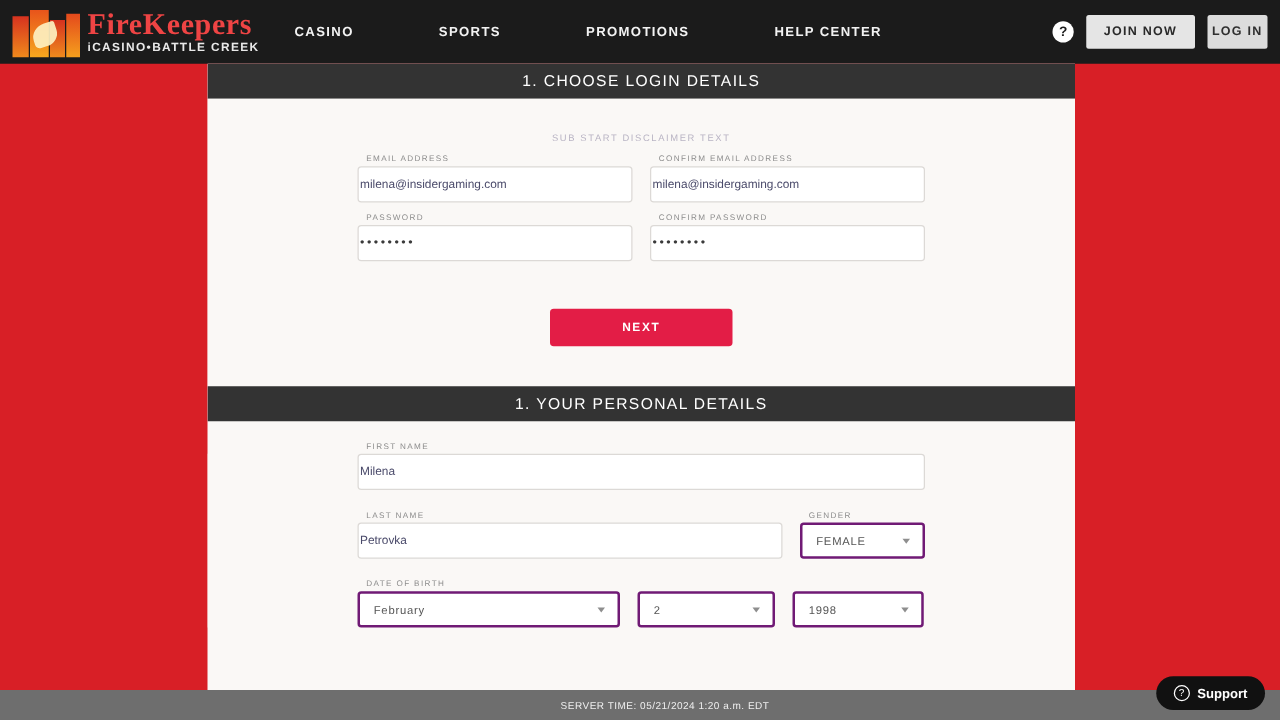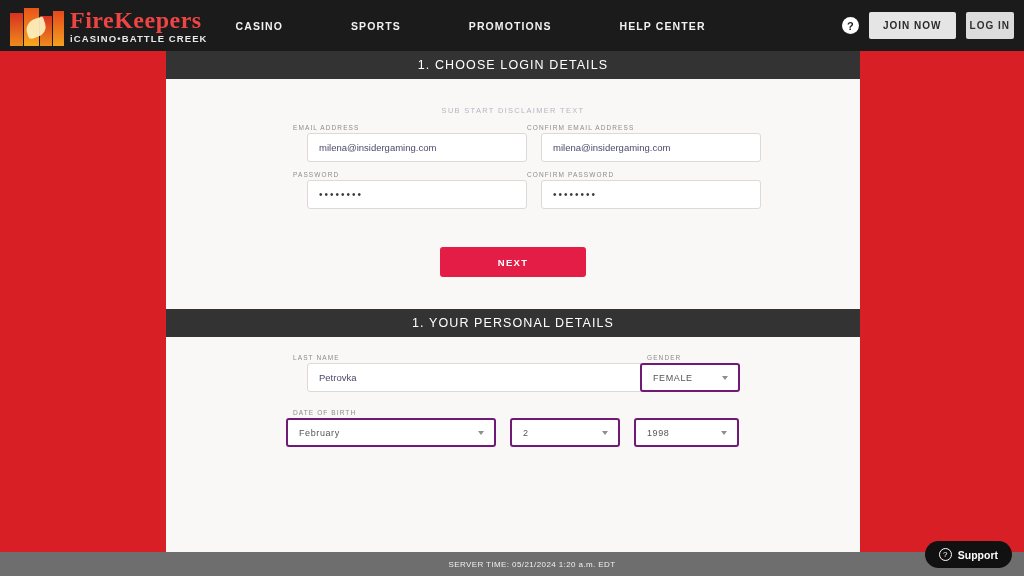--- a/index.html
+++ b/index.html
@@ -86,23 +86,22 @@
   .form-area { padding: 0 120px; }
   .row { display: flex; gap: 14px; margin-top: 18px; }
   .field { flex: 1; position: relative; }
   .field-label {
     font-size: 6.5px; letter-spacing: 1.1px; color: #8c8c8c;
     position: absolute; top: -9px; left: 7px;
   }
   .field-input {
     width: 100%; height: 29px; background: #ffffff;
     border: 1px solid #dcd9d6; border-radius: 3px;
-    font-size: 9.5px; color: #4a4a6a; padding: 0 11px;
+    font-size: 9.5px; color: #4a4a6a; padding: 0 1px;
     font-family: "Liberation Sans", sans-serif;
-    margin-left: 21px;
   }
   .field-input.pw { letter-spacing: 2px; font-size: 10px; color: #3a3a3a; }
 
   .next-wrap { display: flex; justify-content: center; margin-top: 38px; padding-bottom: 32px; }
   .btn-next {
     background: #e31d46; color: #ffffff; border: none; border-radius: 3px;
     width: 146px; height: 30px; font-size: 9.5px; font-weight: bold;
     letter-spacing: 1.3px; cursor: pointer; font-family: "Liberation Sans", sans-serif;
   }
 
@@ -215,20 +214,26 @@
           <button class="btn-next">NEXT</button>
         </div>
       </div>
     </div>
 
     <div class="section-head">1. YOUR PERSONAL DETAILS</div>
 
     <div class="section-body">
       <div class="pd-area">
 
+        <div class="pd-row">
+          <div class="pd-field grow">
+            <div class="field-label">FIRST NAME</div>
+            <input class="field-input" value="Milena" style="">
+          </div>
+        </div>
 
         <div class="pd-row">
           <div class="pd-field grow">
             <div class="field-label">LAST NAME</div>
             <input class="field-input" value="Petrovka" style="">
           </div>
           <div class="pd-field w-gender">
             <div class="field-label">GENDER</div>
             <div class="select-box">
               <span class="select-val">FEMALE</span>

